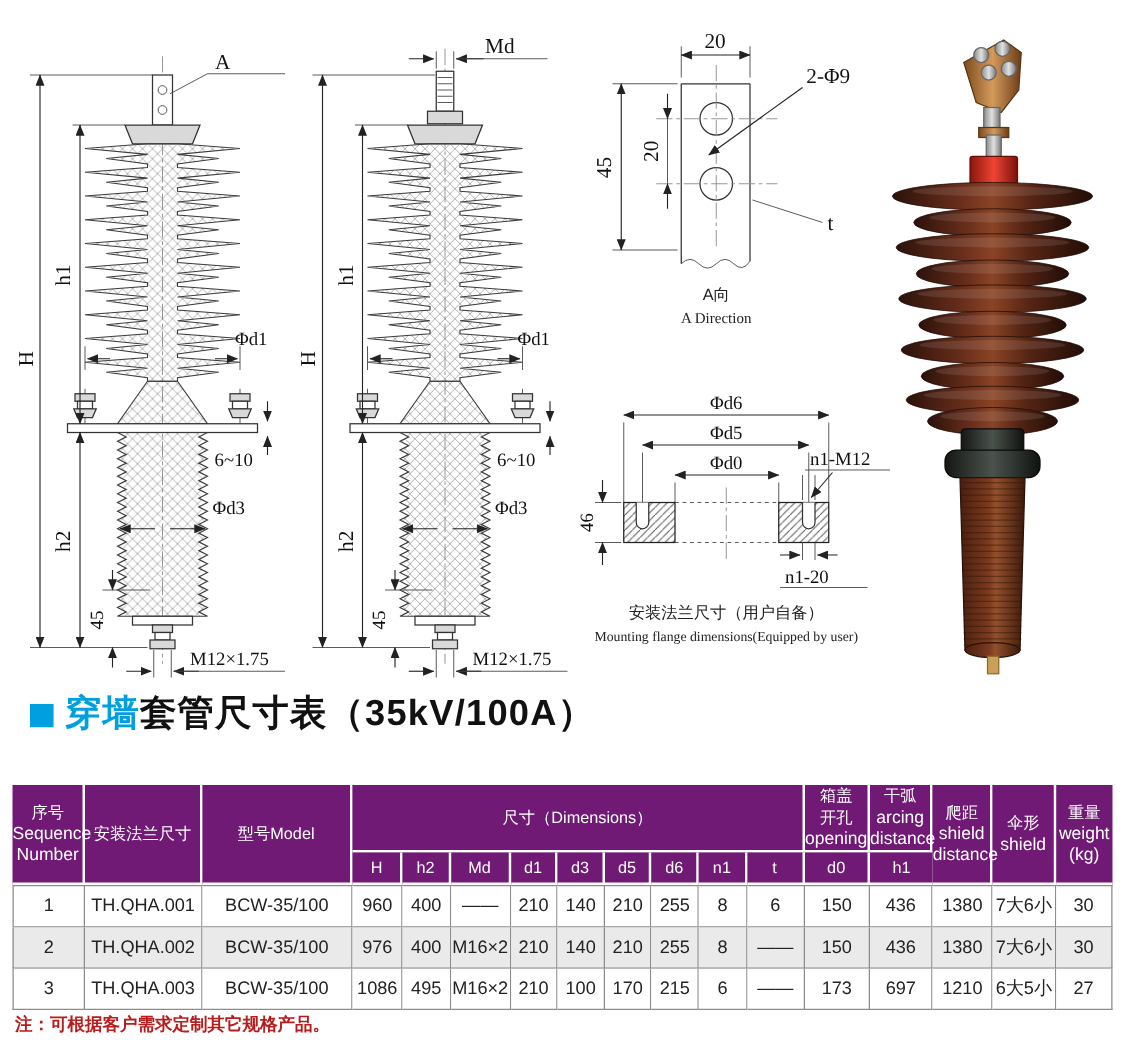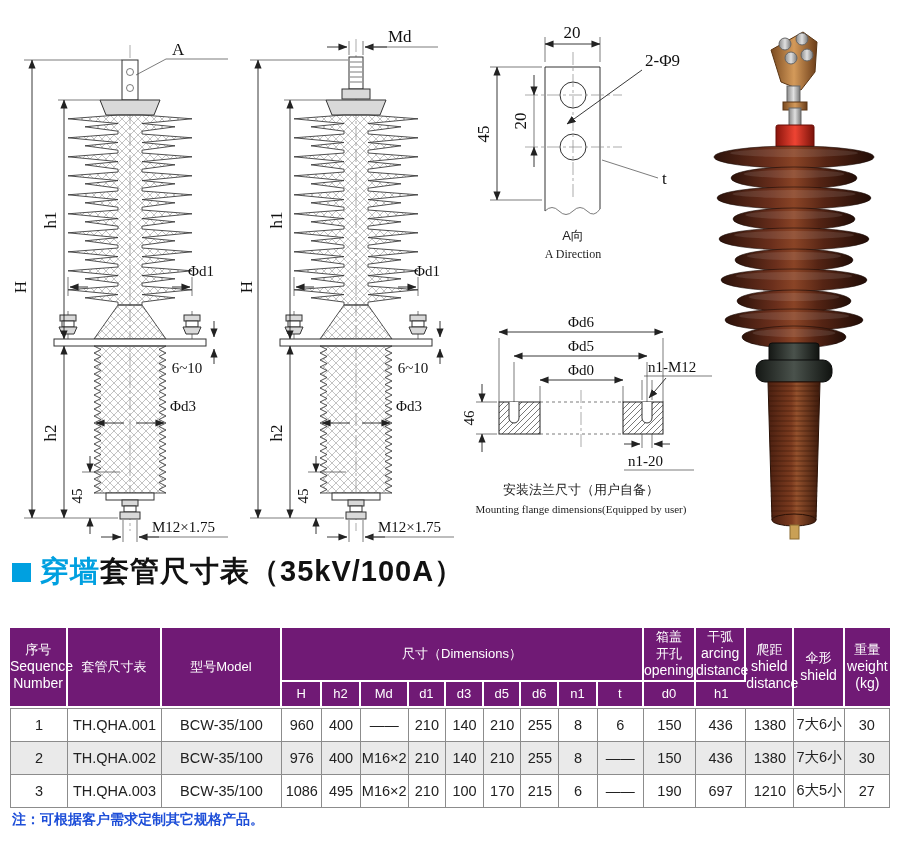--- a/index.html
+++ b/index.html
@@ -13,27 +13,27 @@
   .thin{stroke:#444;stroke-width:.7;fill:none;}
   .dim{stroke:#222;stroke-width:.9;fill:none;}
   .cl{stroke:#888;stroke-width:.7;stroke-dasharray:13 3 3 3;fill:none;}
   .out{fill:#fff;stroke:#333;stroke-width:1;}
   .grey{fill:#d9d9d9;stroke:#333;stroke-width:1;}
   .hatchfill{fill:url(#hatch);stroke:#3c3c3c;stroke-width:.9;}
   .hatch2fill{fill:url(#hatch2);stroke:#222;stroke-width:1;}
   .ribline{stroke:#2f1407;stroke-opacity:.45;stroke-width:1;}
 
   .drawing{position:absolute;}
-  .title-block{position:absolute;left:12px;top:556px;}
+  .title-block{position:absolute;left:24px;top:556px;}
   .title-row{display:flex;align-items:flex-start;}
   .title-marker{width:19px;height:19px;margin:7px 9px 0 0;}
   .title-cn{font-size:29px;font-weight:bold;letter-spacing:1px;line-height:1.1;}
   .title-cn .hl{}
   .title-en{font-size:18px;font-weight:bold;color:#1a1a1a;margin:2px 0 0 28px;}
-  .note{position:absolute;left:12px;top:811px;font-size:14px;font-weight:bold;color:#1d4ed8;}
+  .note{position:absolute;left:12px;top:811px;font-size:14px;font-weight:bold;color:#b91c1c;}
 
   table.spec{position:absolute;left:10px;top:628px;width:880px;table-layout:fixed;
              border-collapse:separate;border-spacing:0;text-align:center;}
   table.spec th{background:#701a75;color:#fff;font-weight:normal;
                 border-right:2px solid #fff;border-bottom:2px solid #fff;
                 padding:1px 0;vertical-align:middle;}
   table.spec th:last-child{border-right:none;}
   .h-cn{font-size:13px;line-height:1.25;display:block;}
   .h-en{font-size:14px;line-height:1.2;display:block;}
   .h-sub{font-size:13px;}
@@ -445,21 +445,21 @@
         <col style="width:45px">
     </colgroup>
     <thead>
       <tr>
         <th rowspan="2">
           <span class="h-cn">序号</span>
           <span class="h-en">Sequence</span>
           <span class="h-en">Number</span>
         </th>
         <th rowspan="2">
-            <span class="h-cn">套管尺寸表</span>
+            <span class="h-cn">安装法兰尺寸</span>
           </th>
         <th rowspan="2">
             <span class="h-cn">型号Model</span>
           </th>
         <th colspan="9">
             <span class="h-cn">尺寸（Dimensions）</span>
           </th>
         <th>
           <span class="h-cn">箱盖</span>
           <span class="h-cn">开孔</span>
@@ -544,21 +544,21 @@
         <td>BCW-35/100</td>
         <td>1086</td>
         <td>495</td>
         <td>M16×2</td>
         <td>210</td>
         <td>100</td>
         <td>170</td>
         <td>215</td>
         <td>6</td>
         <td>——</td>
-        <td>190</td>
+        <td>173</td>
         <td>697</td>
         <td>1210</td>
         <td>6大5小</td>
         <td>27</td>
       </tr>
     </tbody>
   </table>
 
   <div class="note">注：可根据客户需求定制其它规格产品。</div>
 </div>

